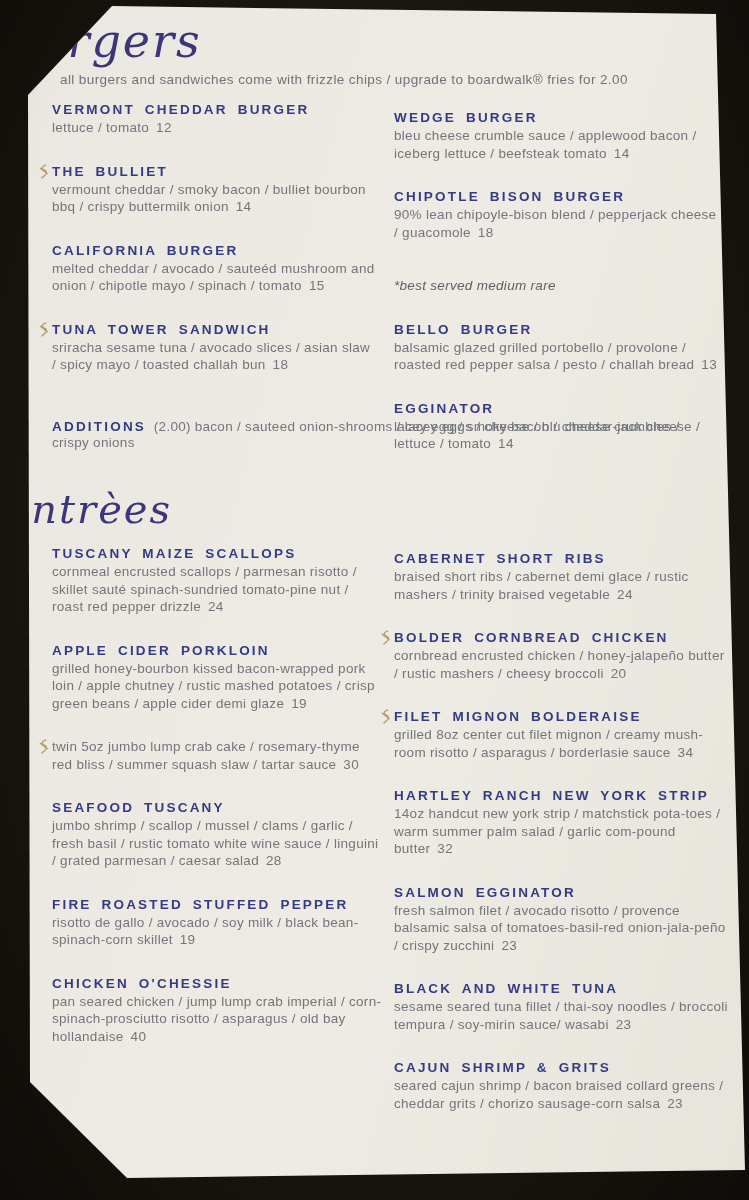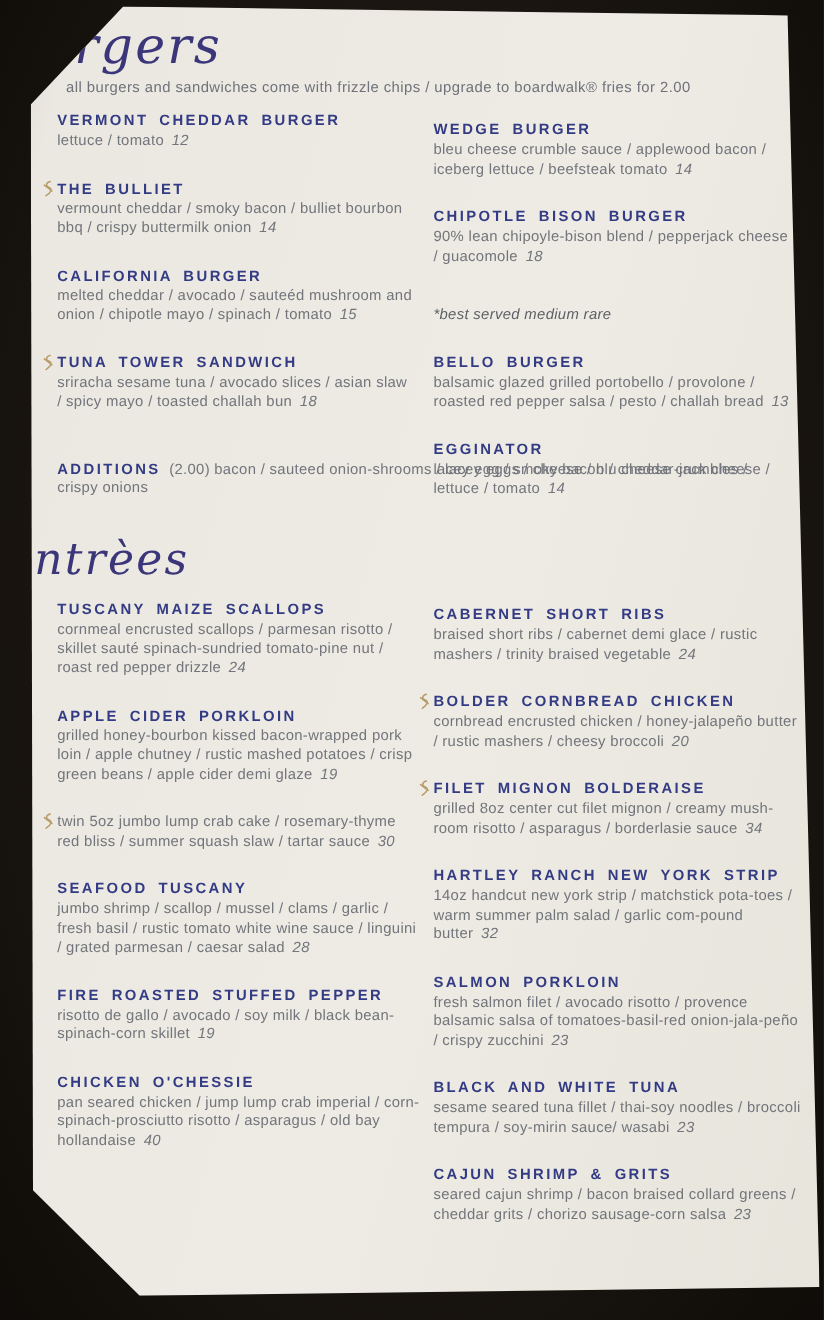--- a/index.html
+++ b/index.html
@@ -69,21 +69,20 @@
   }
   .item-desc {
     font-size: 13.5px;
     color: #72757b;
     line-height: 17.5px;
     letter-spacing: 0.3px;
   }
   .item-price {
     margin-left: 7px;
     color: #72757b;
-    font-style: italic;
   }
   .item-note {
     font-size: 13.5px;
     font-style: italic;
     color: #5d6066;
     line-height: 17.5px;
     letter-spacing: 0.3px;
     margin-top: 36px;
   }
   .flag-icon {
@@ -219,21 +218,21 @@
             <path d="M7 1 C3 2 3 5 6 6 C9 7 8 10 3.5 13 M2 4 L8.5 9" fill="none" stroke="#b99c6c" stroke-width="1.3" stroke-linecap="round"></path>
           </svg>
           <div class="item-name">FILET MIGNON BOLDERAISE</div>
           <div class="item-desc">grilled 8oz center cut filet mignon / creamy mush-room risotto / asparagus / borderlasie sauce<span class="item-price">34</span></div>
         </div>
         <div class="menu-item">
           <div class="item-name">HARTLEY RANCH NEW YORK STRIP</div>
           <div class="item-desc">14oz handcut new york strip / matchstick pota-toes / warm summer palm salad / garlic com-pound butter<span class="item-price">32</span></div>
         </div>
         <div class="menu-item">
-          <div class="item-name">SALMON PORKLOIN</div>
+          <div class="item-name">SALMON EGGINATOR</div>
           <div class="item-desc">fresh salmon filet / avocado risotto / provence balsamic salsa of tomatoes-basil-red onion-jala-peño / crispy zucchini<span class="item-price">23</span></div>
         </div>
         <div class="menu-item">
           <div class="item-name">BLACK AND WHITE TUNA</div>
           <div class="item-desc">sesame seared tuna fillet / thai-soy noodles / broccoli tempura / soy-mirin sauce/ wasabi<span class="item-price">23</span></div>
         </div>
         <div class="menu-item">
           <div class="item-name">CAJUN SHRIMP &amp; GRITS</div>
           <div class="item-desc">seared cajun shrimp / bacon braised collard greens / cheddar grits / chorizo sausage-corn salsa<span class="item-price">23</span></div>
         </div>

